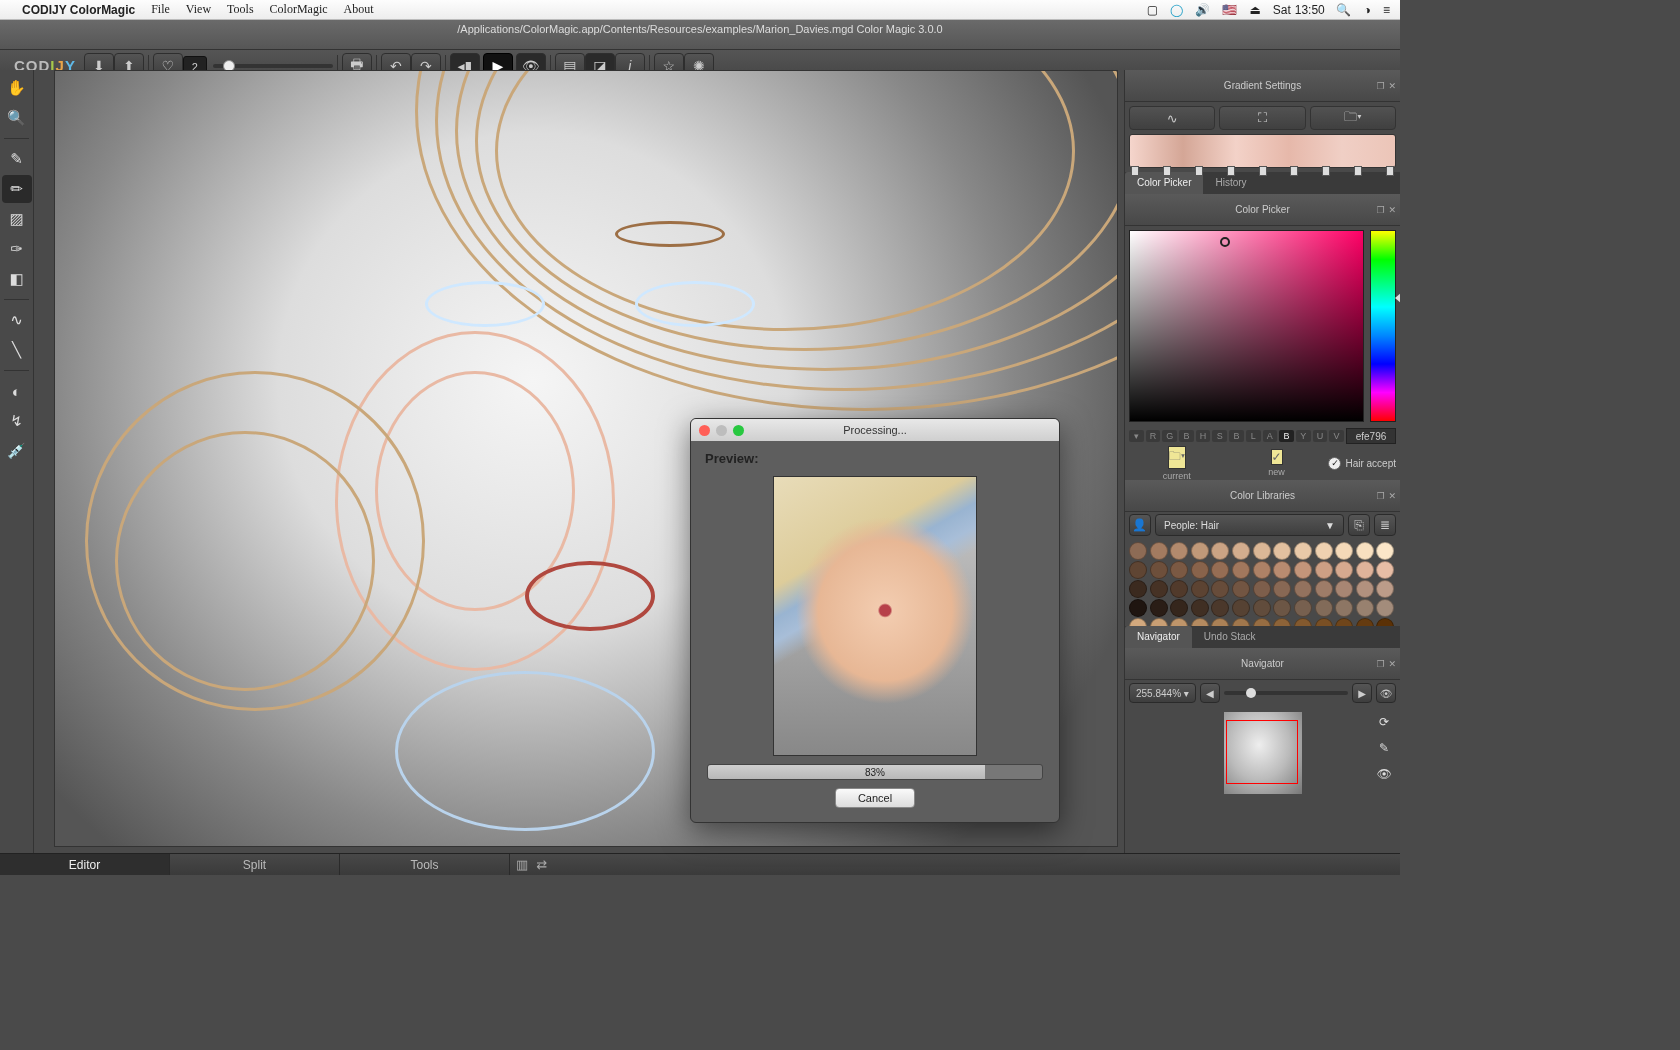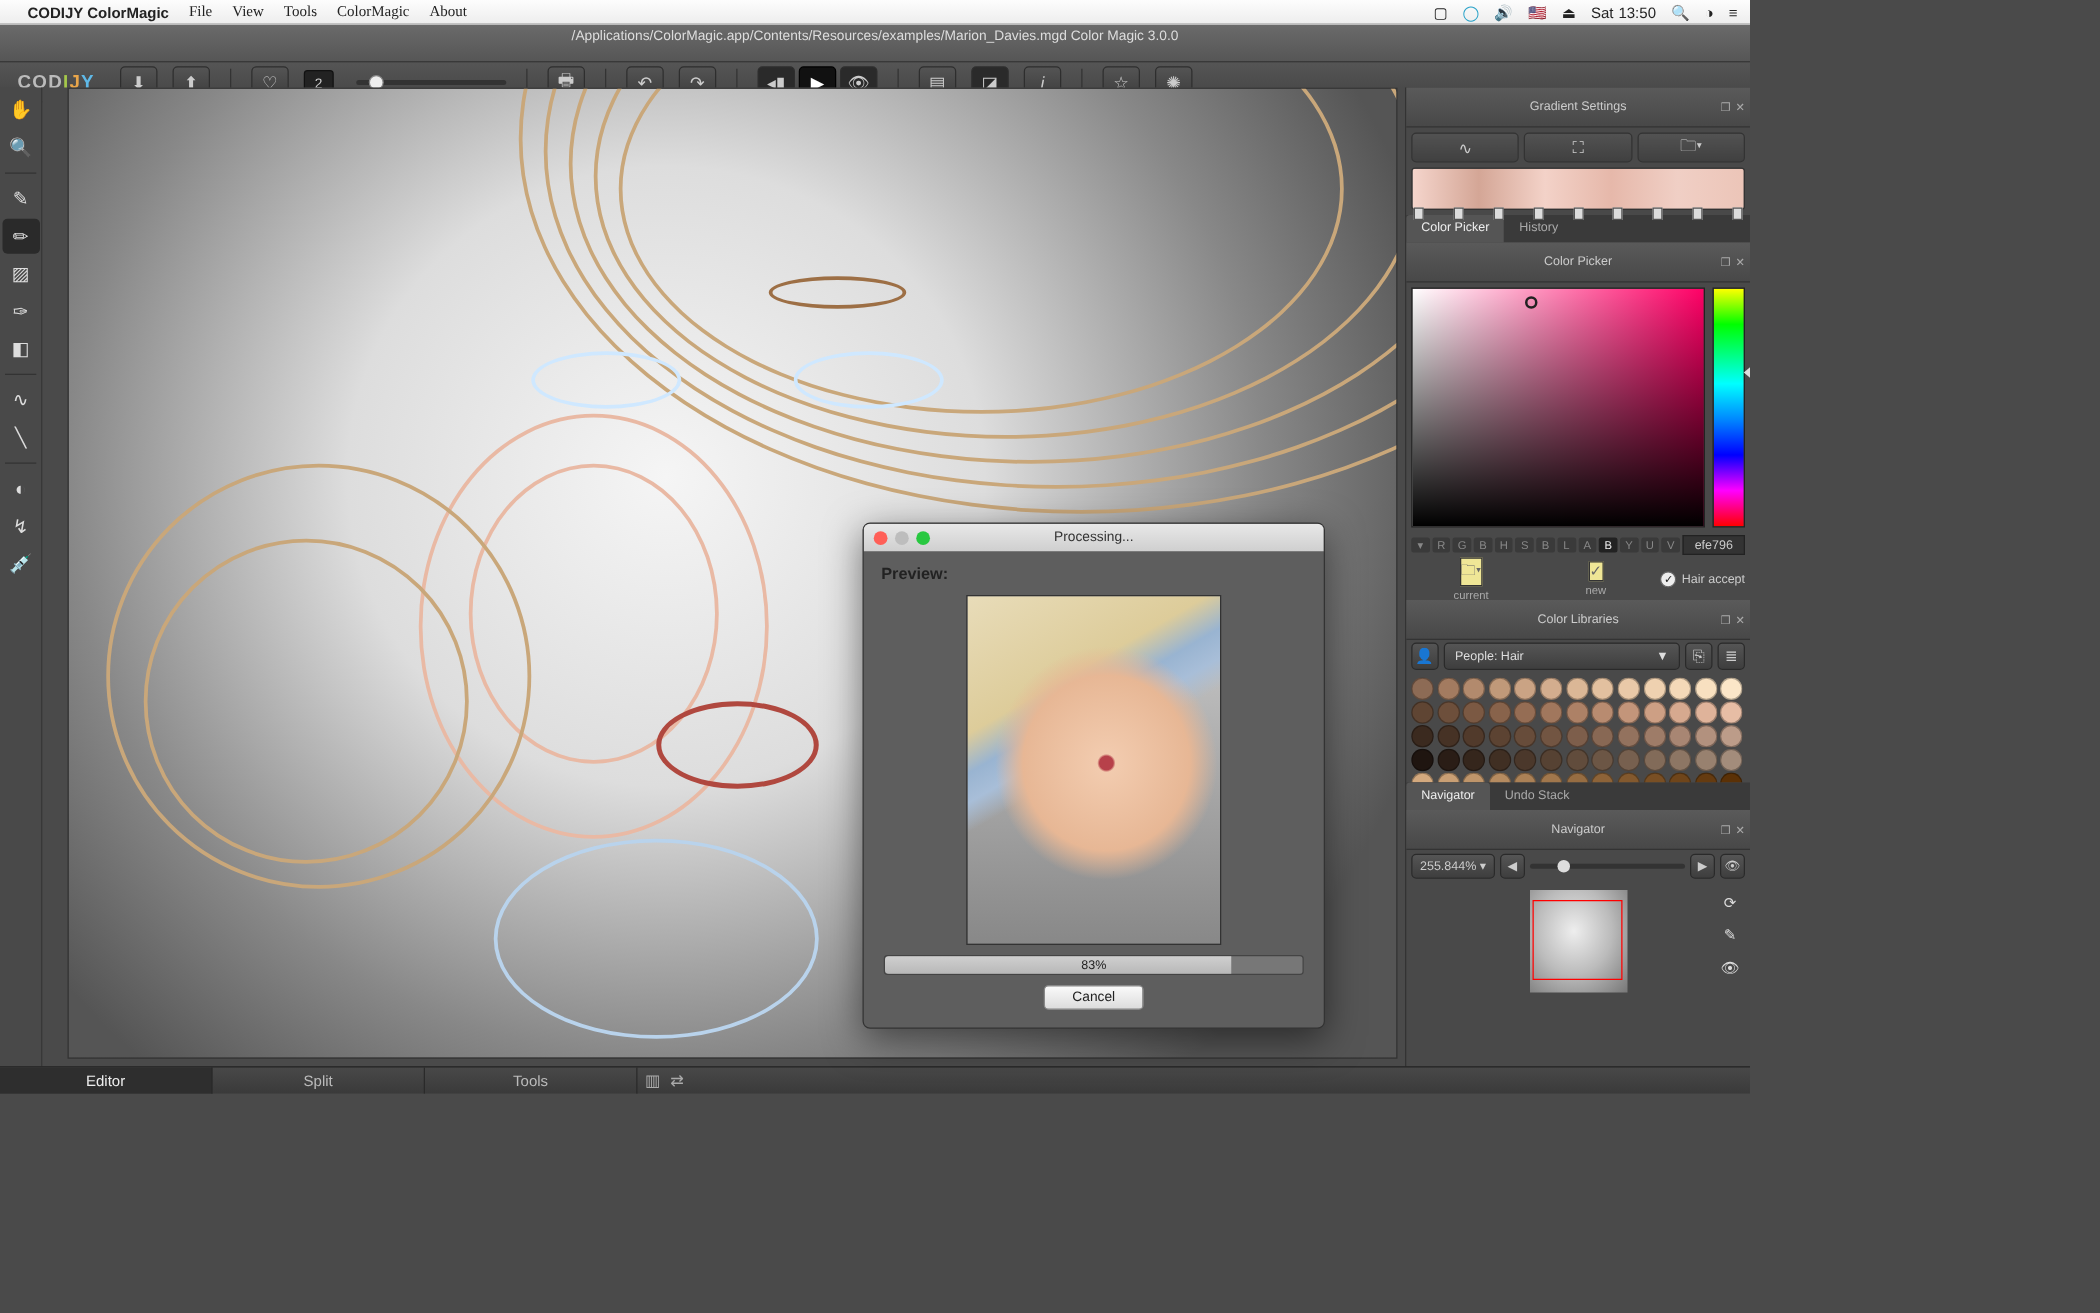--- a/index.html
+++ b/index.html
@@ -10,21 +10,21 @@
 .mac-menubar .apple { margin-right: 12px; font-size: 14px; }
 .mac-menubar .app-name { font-weight: 600; margin-right: 16px; }
 .mac-menubar .menu-item { margin-right: 16px; font-family: Liberation Serif, serif; }
 .mac-menubar .spacer { flex: 1; }
 .mac-menubar .right-item { margin-left: 12px; display: inline-flex; align-items: center; }
 
 
 .title-strip { height: 30px; background: linear-gradient(#6a6a6a,#565656); text-align: center; color: #ddd; font-size: 11px; line-height: 18px; border-bottom: 1px solid #333; }
 
 
-.main-toolbar { height: 32px; background: linear-gradient(#555,#444); border-bottom: 1px solid #222; display: flex; align-items: center; padding: 0 6px; gap: 12px; }
+.main-toolbar { height: 32px; background: linear-gradient(#555,#444); border-bottom: 1px solid #222; display: flex; align-items: center; padding: 0 6px; gap: 0; }
 .logo { font-weight: bold; font-size: 15px; letter-spacing: 1px; padding: 0 8px; }
 .logo .c1{color:#bbb}.logo .c2{color:#a6c94b}.logo .c3{color:#e8a54a}.logo .c4{color:#5fb9e8}
 .tb-btn { width: 30px; height: 26px; border: 1px solid #2e2e2e; border-radius: 4px; background: linear-gradient(#545454,#3c3c3c); display: flex; align-items: center; justify-content: center; color: #ccc; font-size: 14px; cursor: pointer; flex-shrink:0;}
 .tb-btn.dark { background: #2a2a2a; }
 .tb-btn.play { background: #111; color: #fff; border-color:#000;}
 .tb-group { display: flex; align-items: center; gap: 3px; }
 .tb-sep { width: 1px; height: 22px; background: #333; margin: 0 4px; }
 .stroke-val { width: 24px; height: 20px; background: #222; border: 1px solid #111; color: #ccc; text-align: center; font-size: 11px; line-height:20px; border-radius:3px; }
 .stroke-slider-track { width: 120px; height: 4px; background: #333; border-radius: 2px; position: relative; margin-left:6px;}
 .stroke-slider-thumb { width: 12px; height: 12px; border-radius: 50%; background: #eee; position: absolute; top: -4px; left: 10px; border:1px solid #888;}

